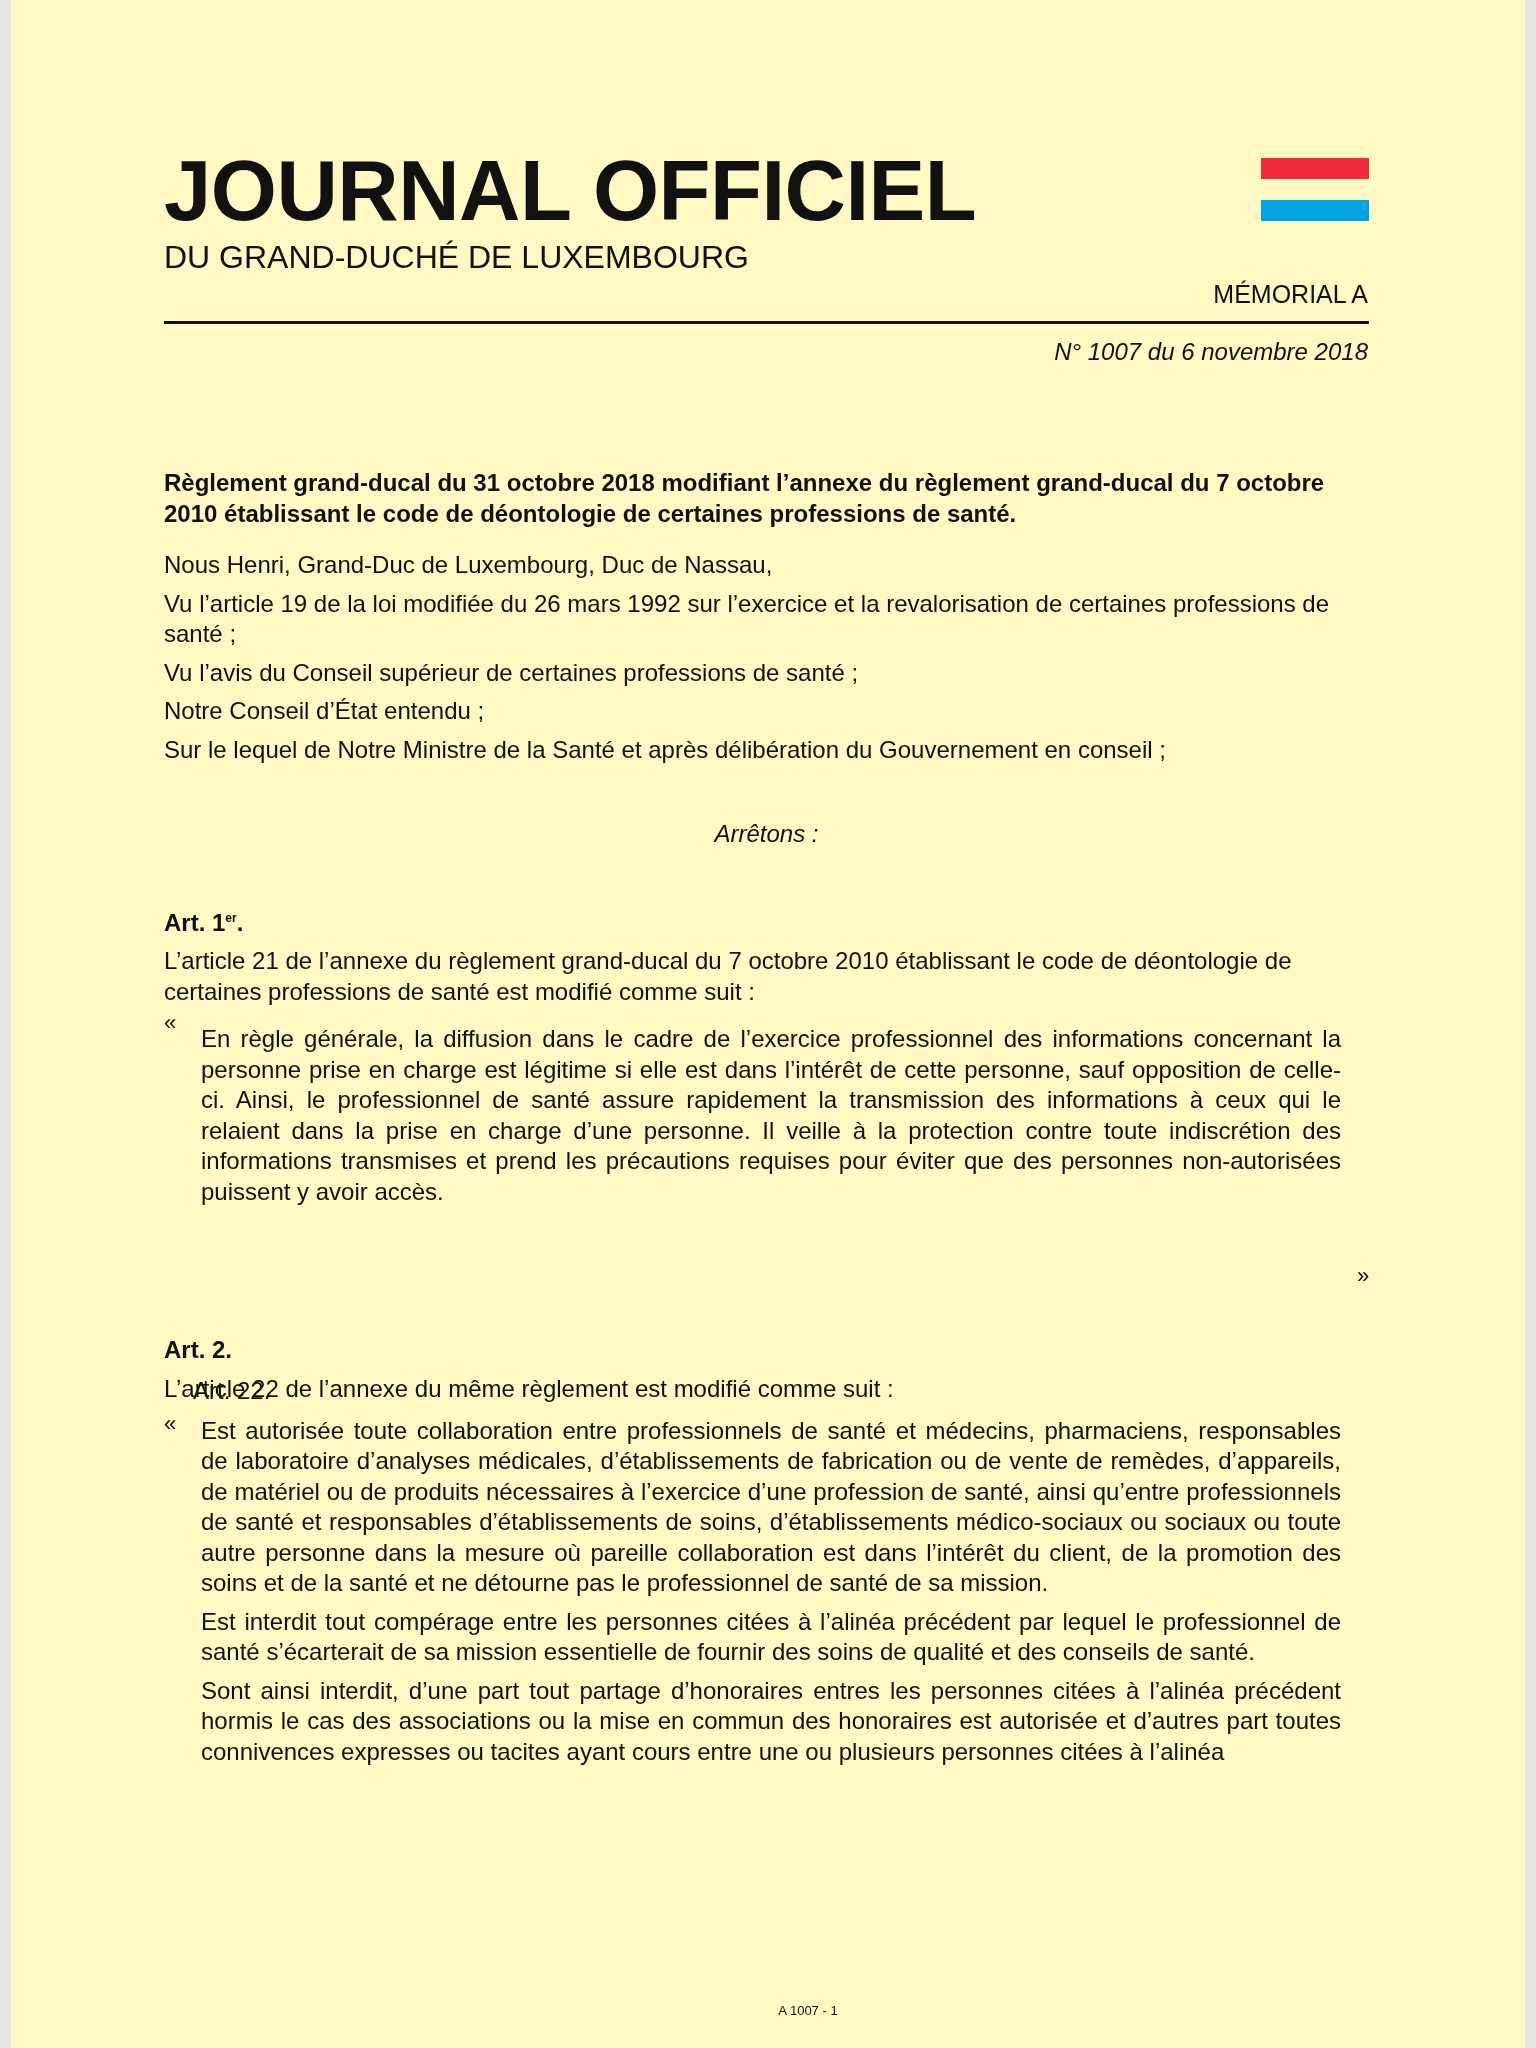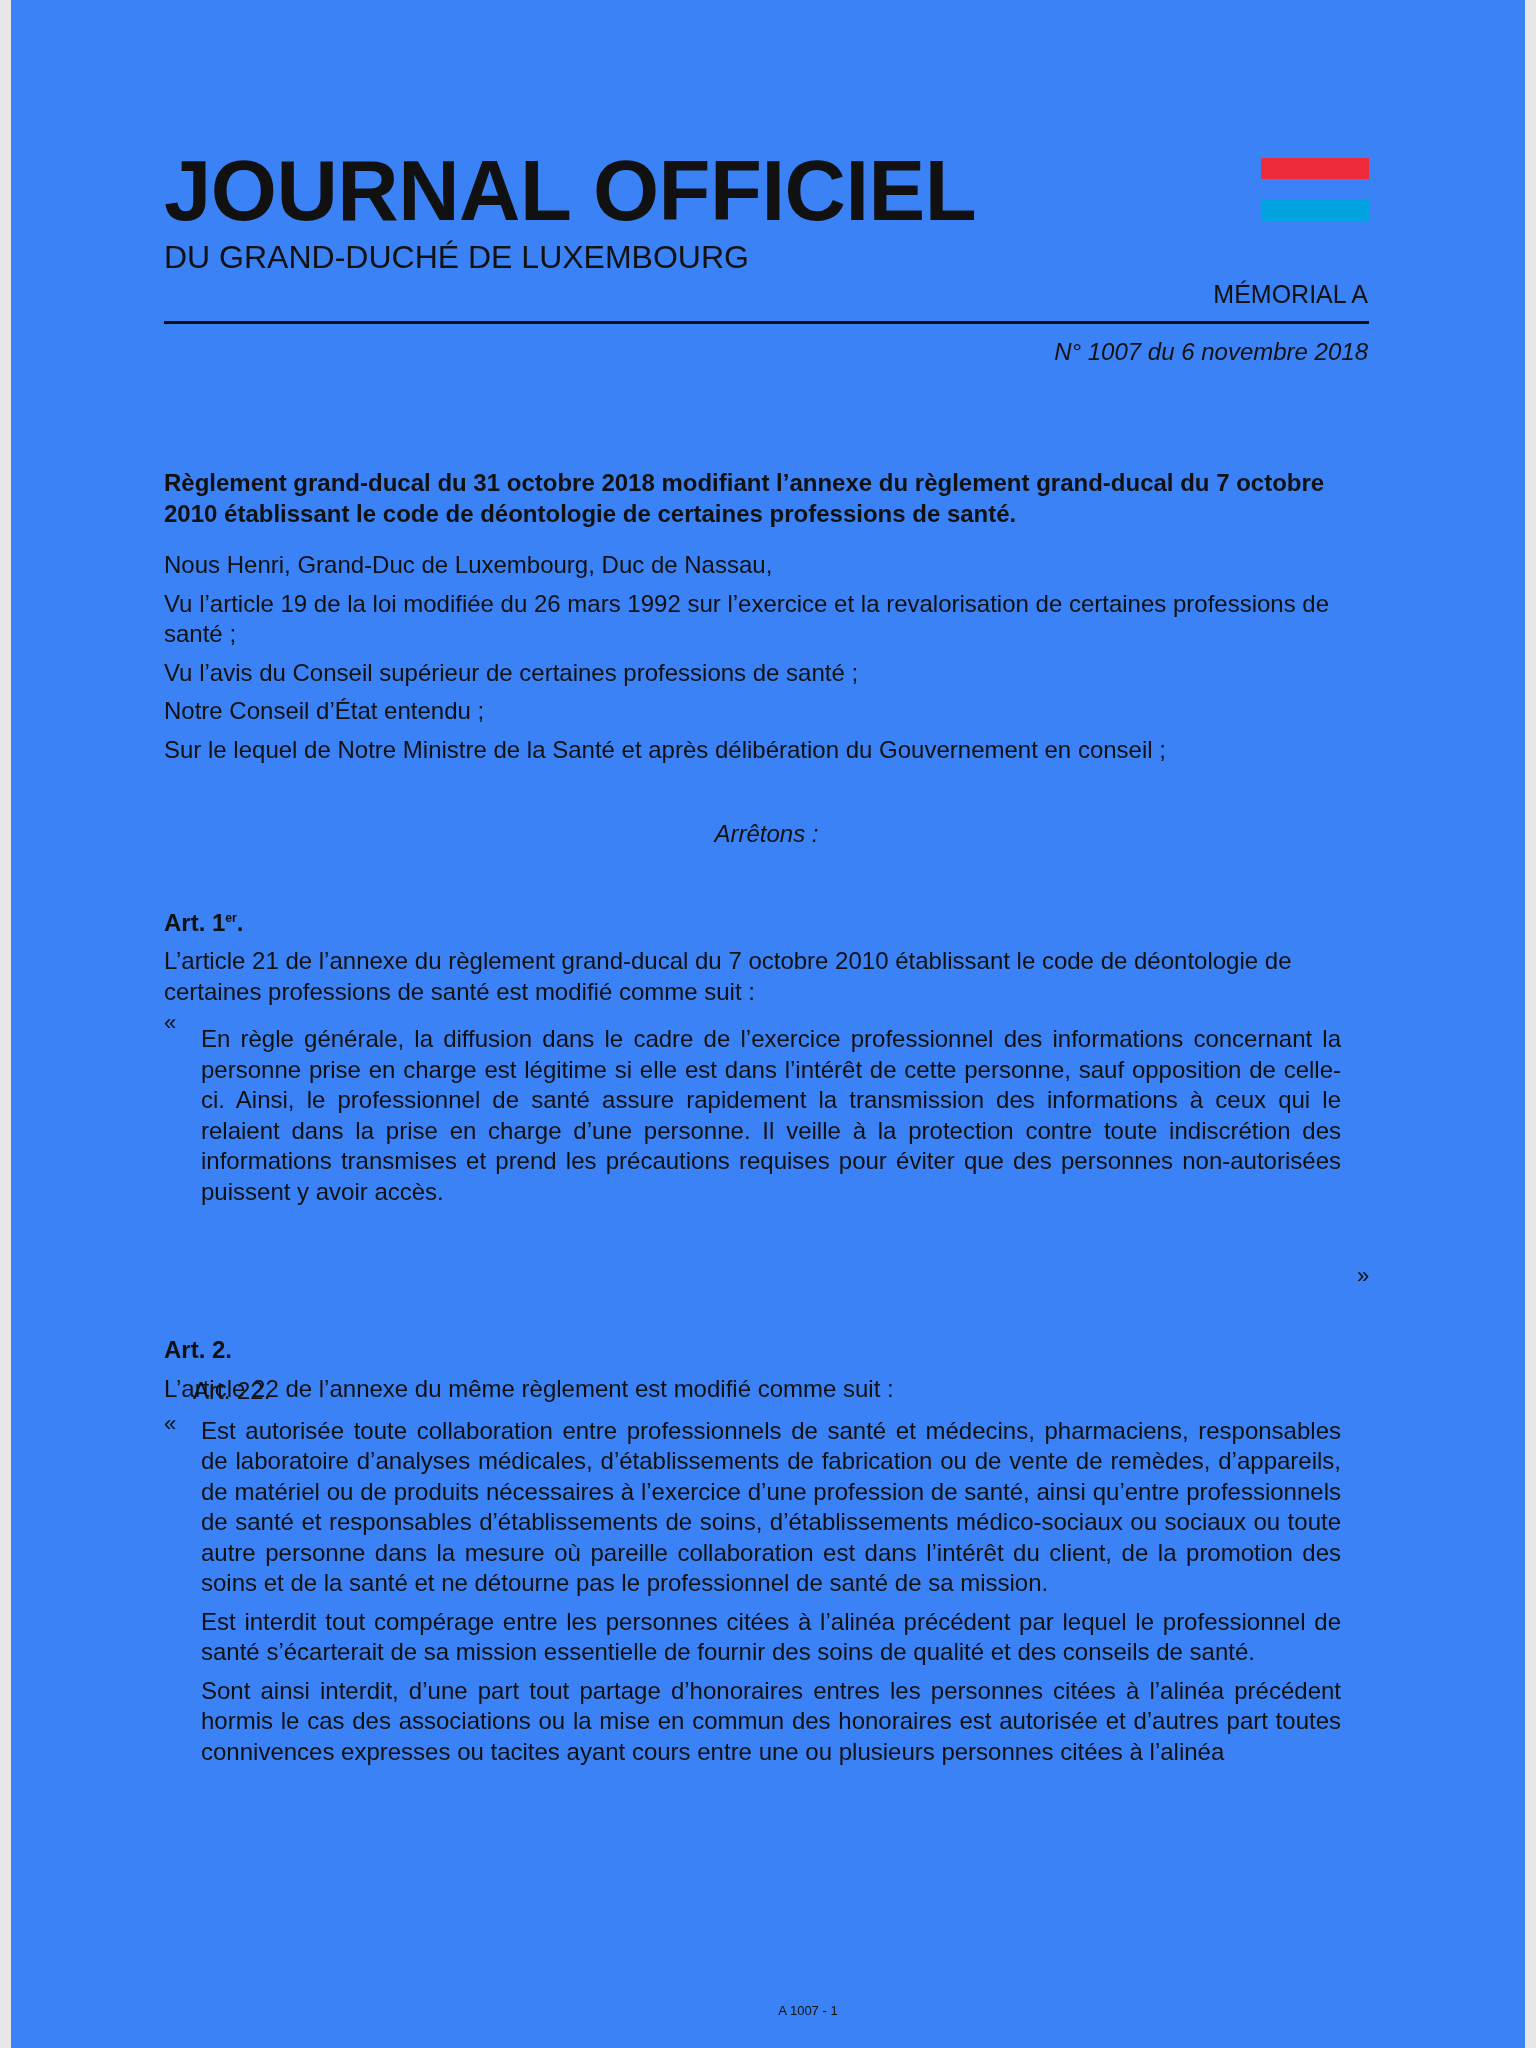--- a/index.html
+++ b/index.html
@@ -4,21 +4,21 @@
   <style>
     html, body { margin: 0; padding: 0; }
     body {
       width: 1536px; height: 2048px; position: relative; overflow: hidden;
       background: #e6e6e6;
       font-family: "Liberation Sans", sans-serif;
       color: #111;
     }
     .page {
       position: absolute; left: 11px; top: 0; width: 1514px; height: 2048px;
-      background: #3b82f6;
+      background: #fef9c3;
     }
     .abs { position: absolute; }
     .title {
       left: 153px; top: 148px; font-size: 85px; font-weight: bold; letter-spacing: -0.5px;
       line-height: 1; white-space: nowrap;
     }
     .subtitle { left: 153px; top: 239px; font-size: 32px; white-space: nowrap; }
     .flag-red { left: 1250px; top: 158px; width: 108px; height: 21px; background: #ef2b3b; }
     .flag-blue { left: 1250px; top: 200px; width: 108px; height: 21px; background: #00a2e0; }
     .memorial { right: 157px; top: 280px; font-size: 25px; text-align: left; white-space: nowrap; }

